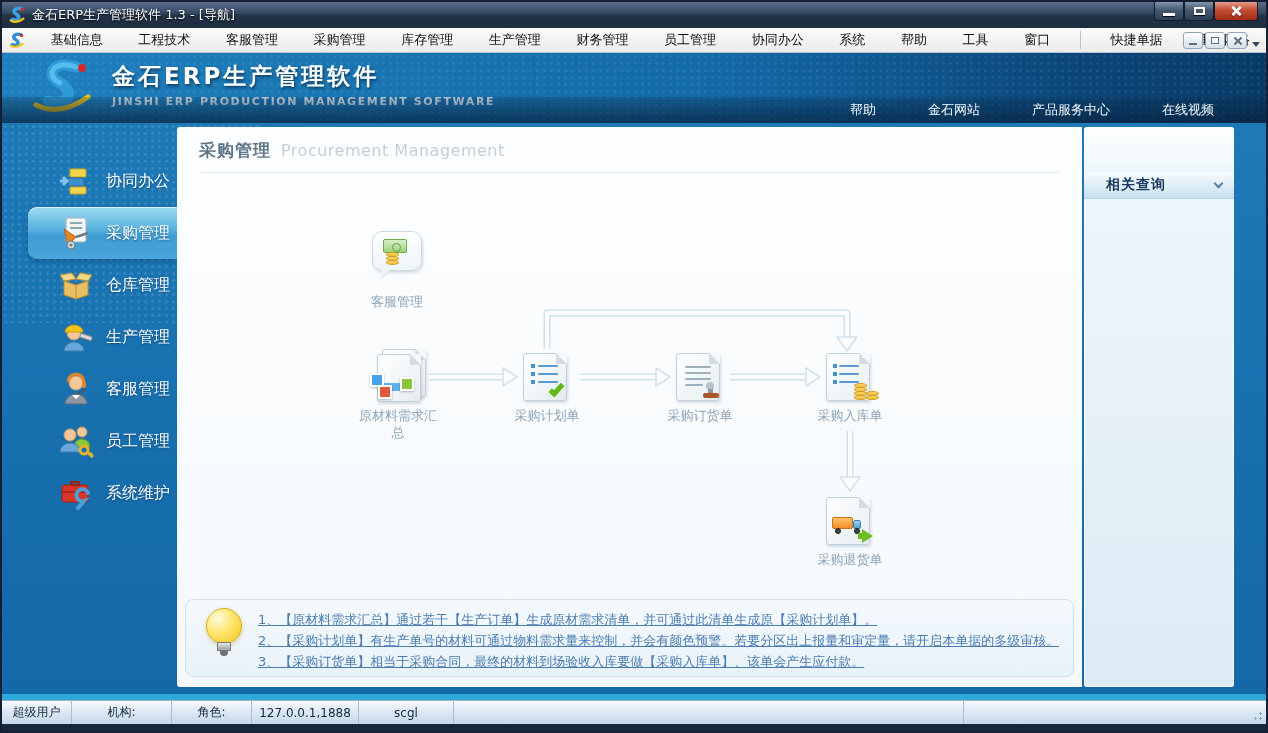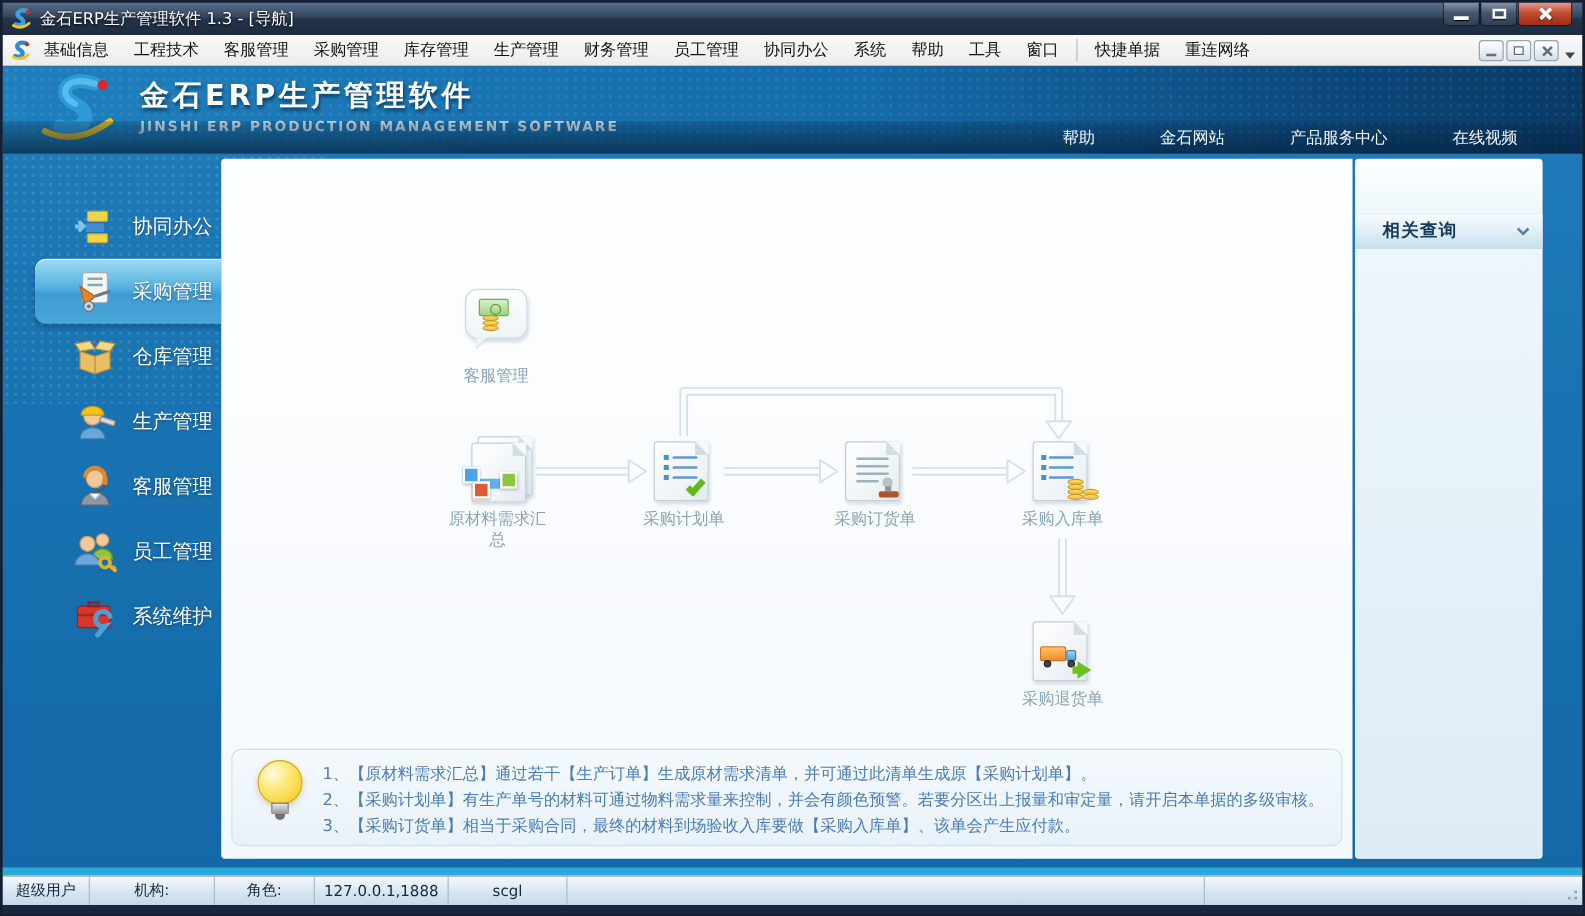--- a/index.html
+++ b/index.html
@@ -13,21 +13,21 @@
   .win-btn { width:30px; height:19px; border:1px solid #121d2c; border-top:none; border-radius:0 0 4px 4px; background:linear-gradient(180deg,#8296ad,#46586f 45%,#2e4055); display:flex; align-items:center; justify-content:center; position:relative; }
   .win-btn.close { width:44px; background:linear-gradient(180deg,#e89c8a,#c14d33 45%,#a02d15); }
   .glyph-min { width:12px; height:3px; background:#fff; box-shadow:0 1px 1px #000; margin-top:6px; }
   .glyph-max { width:11px; height:8px; border:2px solid #fff; box-shadow:0 1px 1px #000; background:transparent; }
   .glyph-close { position:relative; width:12px; height:12px; }
   .glyph-close::before,.glyph-close::after { content:""; position:absolute; left:5px; top:0; width:3px; height:12px; background:#fff; border-radius:1px; box-shadow:0 1px 1px rgba(0,0,0,.6); }
   .glyph-close::before { transform:rotate(45deg); }
   .glyph-close::after { transform:rotate(-45deg); }
 
   
-  .menubar { position:relative; height:20px; background:linear-gradient(180deg,#fafafa,#ececec); border-bottom:1px solid #b9c4cf; display:flex; align-items:center; padding:12px 6px; }
+  .menubar { position:relative; height:20px; background:linear-gradient(180deg,#fafafa,#ececec); border-bottom:1px solid #b9c4cf; display:flex; align-items:center; padding:12px 6px;justify-content:space-between; }
   .menu-item { font-size:13px; color:#111; padding:4px 10px; cursor:default; }
   .menu-sep { width:1px; height:18px; background:#b9c1c9; margin:0 4px; }
   .mdi-controls { position:absolute; right:6px; display:flex; align-items:center; gap:2px; }
   .mdi-btn { width:20px; height:17px; border:1px solid #93a6b8; border-radius:3px; background:linear-gradient(180deg,#ffffff,#d8e0e8); display:flex; align-items:center; justify-content:center; }
   .g2-min { width:8px; height:2px; background:#5d6f80; margin-top:7px; }
   .g2-rest { width:8px; height:7px; border:1px solid #5d6f80; position:relative; background:#fff; }
   .g2-rest::before { content:""; position:absolute; right:-3px; top:-3px; width:8px; height:7px; border:1px solid #5d6f80; z-index:-1; }
   .g2-close { position:relative; width:9px; height:9px; }
   .g2-close::before,.g2-close::after { content:""; position:absolute; left:4px; top:0; width:2px; height:10px; background:#5d6f80; }
   .g2-close::before { transform:rotate(45deg); } .g2-close::after { transform:rotate(-45deg); }
@@ -87,21 +87,21 @@
   .bnote { position:absolute; width:24px; height:14px; background:linear-gradient(180deg,#d8f0c8,#9fd37f); border:1px solid #6fae4e; border-radius:2px; }
   .bnote::after { content:""; position:absolute; left:8px; top:3px; width:7px; height:7px; border-radius:50%; border:1px solid #5f9e40; }
 
   
   .info-box { position:absolute; left:8px; top:472px; width:889px; height:78px; background:linear-gradient(180deg,#f4f9fd,#e9f2f9); border:1px solid #cfe0ed; border-radius:8px; }
   .bulb { position:absolute; left:18px; top:8px; width:40px; height:60px; }
   .bulb .globe { position:absolute; left:2px; top:0; width:36px; height:36px; border-radius:50%; background:radial-gradient(circle at 32% 28%,#fffbe2 0%,#ffe877 40%,#f3c417 100%); border:1px solid #d9ad12; box-shadow:0 2px 5px rgba(180,140,0,.35); }
   .bulb .neck { position:absolute; left:13px; top:34px; width:14px; height:9px; background:linear-gradient(180deg,#e8e8e8,#9e9e9e); border:1px solid #7d7d7d; }
   .bulb .tip { position:absolute; left:16px; top:43px; width:8px; height:5px; background:#707070; border-radius:0 0 4px 4px; }
   .notes { position:absolute; left:72px; top:9px; right:14px; }
-  .note-line { color:#4a7db3; font-size:13px; line-height:21px; white-space:nowrap; overflow:hidden; }
+  .note-line { color:#4a7db3; font-size:13px; line-height:21px; white-space:nowrap; overflow:hidden;text-decoration:underline; }
 
   
   .related-panel { position:absolute; left:1082px; top:4px; width:150px; height:560px; background:linear-gradient(180deg,#feffff 0%,#eef6fb 8%,#dcebf5 100%); border-radius:3px; box-shadow:inset 0 0 0 1px rgba(255,255,255,.6); }
   .rp-header { position:absolute; left:0; right:0; top:44px; height:28px; background:linear-gradient(180deg,#f6fbfe 0%,#dcecf5 60%,#c8dfee 100%); border-top:1px solid #e8f3f9; border-bottom:1px solid #b9d3e4; display:flex; align-items:center; padding:0 12px 0 22px; }
   .rp-title { color:#16395c; font-size:14px; font-weight:bold; flex:1; letter-spacing:1px; }
   .chevron-down { width:7px; height:7px; border-right:2px solid #57819f; border-bottom:2px solid #57819f; transform:rotate(45deg); margin-top:-3px; }
   .rp-items { position:absolute; top:84px; left:16px; right:6px; }
   .rp-item { color:#2e5270; font-size:13px; line-height:24px; white-space:nowrap; cursor:pointer; }
   .rp-bullet { color:#2e5270; margin-right:4px; }
 
@@ -265,20 +265,23 @@
             <rect x="4" y="10" width="26" height="17" rx="2" fill="#d8362a" stroke="#9e1f14"></rect>
             <rect x="4" y="16" width="26" height="2" fill="#b02318"></rect>
             <path d="M13,7 h8 v3 h-8 z" fill="none" stroke="#9e1f14" stroke-width="2"></path>
             <path d="M30,18 a6,6 0 1 0 -4,8 l-6,7" stroke="#4f9fd6" stroke-width="4" fill="none" stroke-linecap="round"></path>
           </svg>
         <span class="s-label">系统维护</span>
       </div>
     </div>
 
     <div class="main-panel">
+      <div class="main-title">
+        <span class="mt-zh">采购管理</span><span class="mt-en">Procurement Management</span>
+      </div>
 
       <svg class="arrows" width="905" height="560" viewBox="0 0 905 560">
         <g stroke-linejoin="round">
 
           <path d="M370,222 V186 H670 V210" fill="none" stroke="#cfe2ed" stroke-width="7"></path>
           <path d="M370,222 V186 H670 V210" fill="none" stroke="#fbfdfe" stroke-width="4"></path>
           <polygon points="660,210 680,210 670,224" fill="#fbfdfe" stroke="#cfe2ed" stroke-width="1.5"></polygon>
 
           <path d="M252,250 H326" stroke="#cfe2ed" stroke-width="7"></path>
             <path d="M252,250 H326" stroke="#fbfdfe" stroke-width="4"></path>

